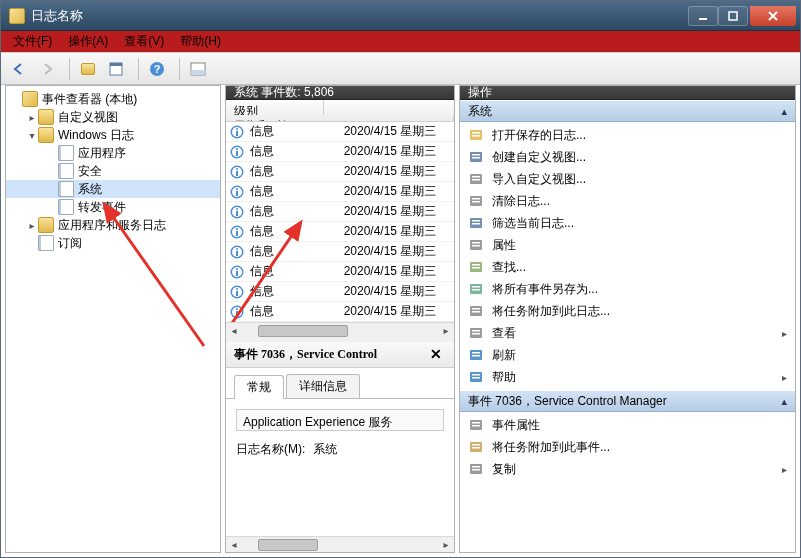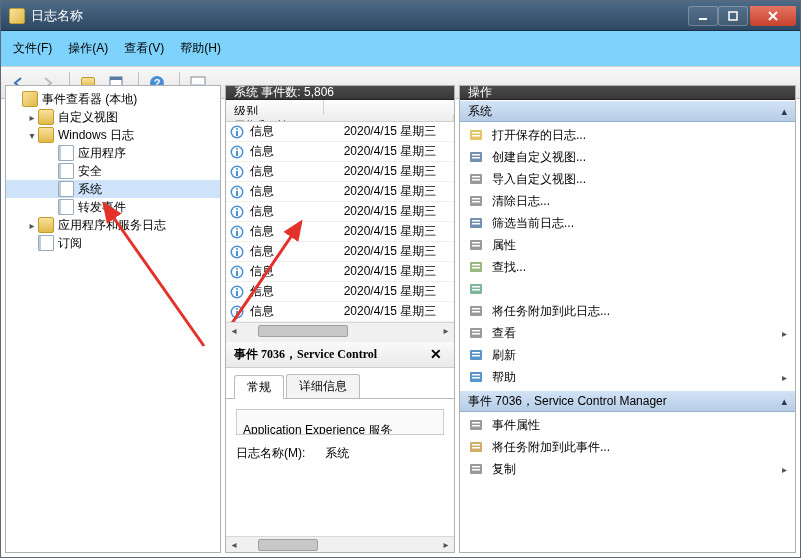--- a/index.html
+++ b/index.html
@@ -17,21 +17,21 @@
   .titlebar .title-icon { width: 16px; height: 16px; margin-right: 6px; }
   .titlebar .title-text { flex: 1; font-size: 13px; }
   .win-controls { display: flex; gap: 0; }
   .win-btn {
     width: 30px; height: 20px; display: flex; align-items: center; justify-content: center;
     color: #fff; font-size: 11px; cursor: pointer;
   }
   .win-btn.close { background: linear-gradient(to bottom,#e47563,#c8412b); border-radius: 0 0 3px 3px; margin-left: 2px; width: 46px; }
   .win-btn.min, .win-btn.max { background: rgba(255,255,255,0.08); border: 1px solid rgba(255,255,255,0.25); border-radius: 3px; }
   
-  .menubar { height: 36px; background: #7dd3fc; display: flex; align-items: center; padding: 0 4px; border-bottom: 1px solid #d0d0d0; }
+  .menubar { height: 22px; background: #b91c1c; display: flex; align-items: center; padding: 0 4px; border-bottom: 1px solid #d0d0d0; }
   .menubar .menu-item { padding: 2px 8px; cursor: pointer; }
   
   .toolbar { height: 32px; background: linear-gradient(to bottom,#f8f8f8,#e6e6e6); display: flex; align-items: center; padding: 0 6px; border-bottom: 1px solid #c0c0c0; }
   .toolbar .tb-btn { width: 24px; height: 24px; display: flex; align-items: center; justify-content: center; margin-right: 4px; border: 1px solid transparent; border-radius: 3px; cursor: pointer; }
   .toolbar .sep { width: 1px; height: 22px; background: #c0c0c0; margin: 0 6px; }
   
   .body-area { position: absolute; top: 84px; bottom: 4px; left: 4px; right: 4px; display: flex; gap: 4px; }
   .pane { border: 1px solid #b0b0b0; background: #fff; display: flex; flex-direction: column; overflow: hidden; }
   .pane.tree { width: 216px; }
   .pane.middle { width: 230px; }
@@ -66,22 +66,22 @@
   .hscroll .arrow-btn { width: 16px; height: 16px; display: flex; align-items:center; justify-content:center; color:#555; font-size:10px; }
   
   .detail-pane { border-top: 4px solid #f0f0f0; flex: 1; display: flex; flex-direction: column; }
   .detail-head { height: 26px; background: linear-gradient(to bottom,#fafafa,#e9e9e9); border-bottom: 1px solid #ccc; display: flex; align-items: center; padding: 0 8px; font-family: Liberation Serif, serif; }
   .detail-head .d-title { flex: 1; font-weight: bold; }
   .detail-head .d-close { width: 16px; font-size: 14px; font-weight: bold; cursor: pointer; }
   .tabs { display: flex; border-bottom: 1px solid #bbb; padding: 6px 8px 0 8px; gap: 2px; }
   .tab { padding: 3px 12px; border: 1px solid #bbb; border-bottom: none; background: #f4f4f4; border-radius: 3px 3px 0 0; cursor: pointer; }
   .tab.active { background: #fff; position: relative; top: 1px; }
   .detail-body { padding: 10px; flex: 1; overflow: hidden; }
-  .detail-body .box { border: 1px solid #ccc; padding: 12px 6px; background: #fafafa; margin-bottom: 10px; height: 22px; overflow: hidden; white-space: nowrap; }
-  .detail-body .row { display: flex; align-items: flex-start; gap: 20px; }
+  .detail-body .box { border: 1px solid #ccc; padding: 4px 6px; background: #fafafa; margin-bottom: 10px; height: 22px; overflow: hidden; white-space: nowrap; }
+  .detail-body .row { display: flex; align-items: flex-start; gap: 8px; }
   
   .act-section-head {
     height: 22px; background: linear-gradient(to bottom,#d2e3f5,#b6cde6);
     border-top: 1px solid #fff; border-bottom: 1px solid #96b2cf;
     display: flex; align-items: center; padding: 0 8px; font-size: 12px;
   }
   .act-section-head .chev { margin-left: auto; color: #335; font-size: 11px; }
   .act-list { padding: 2px 0; }
   .act-item { display: flex; align-items: center; height: 22px; padding: 0 8px; gap: 8px; cursor: pointer; }
   .act-item .a-icon { width: 16px; height: 16px; display: flex; align-items: center; justify-content: center; }
@@ -476,20 +476,21 @@
             <span>查找...</span>
           </div>
           <div class="act-item">
             <span class="a-icon">
               <svg width="14" height="14">
                 <rect x="1" y="2" width="12" height="10" rx="1" fill="#6a8" opacity="0.85"></rect>
                 <rect x="3" y="4" width="8" height="1.5" fill="#fff"></rect>
                 <rect x="3" y="7" width="8" height="1.5" fill="#fff"></rect>
               </svg>
             </span>
+            <span>将所有事件另存为...</span>
           </div>
           <div class="act-item">
             <span class="a-icon">
               <svg width="14" height="14">
                 <rect x="1" y="2" width="12" height="10" rx="1" fill="#888" opacity="0.85"></rect>
                 <rect x="3" y="4" width="8" height="1.5" fill="#fff"></rect>
                 <rect x="3" y="7" width="8" height="1.5" fill="#fff"></rect>
               </svg>
             </span>
             <span>将任务附加到此日志...</span>

